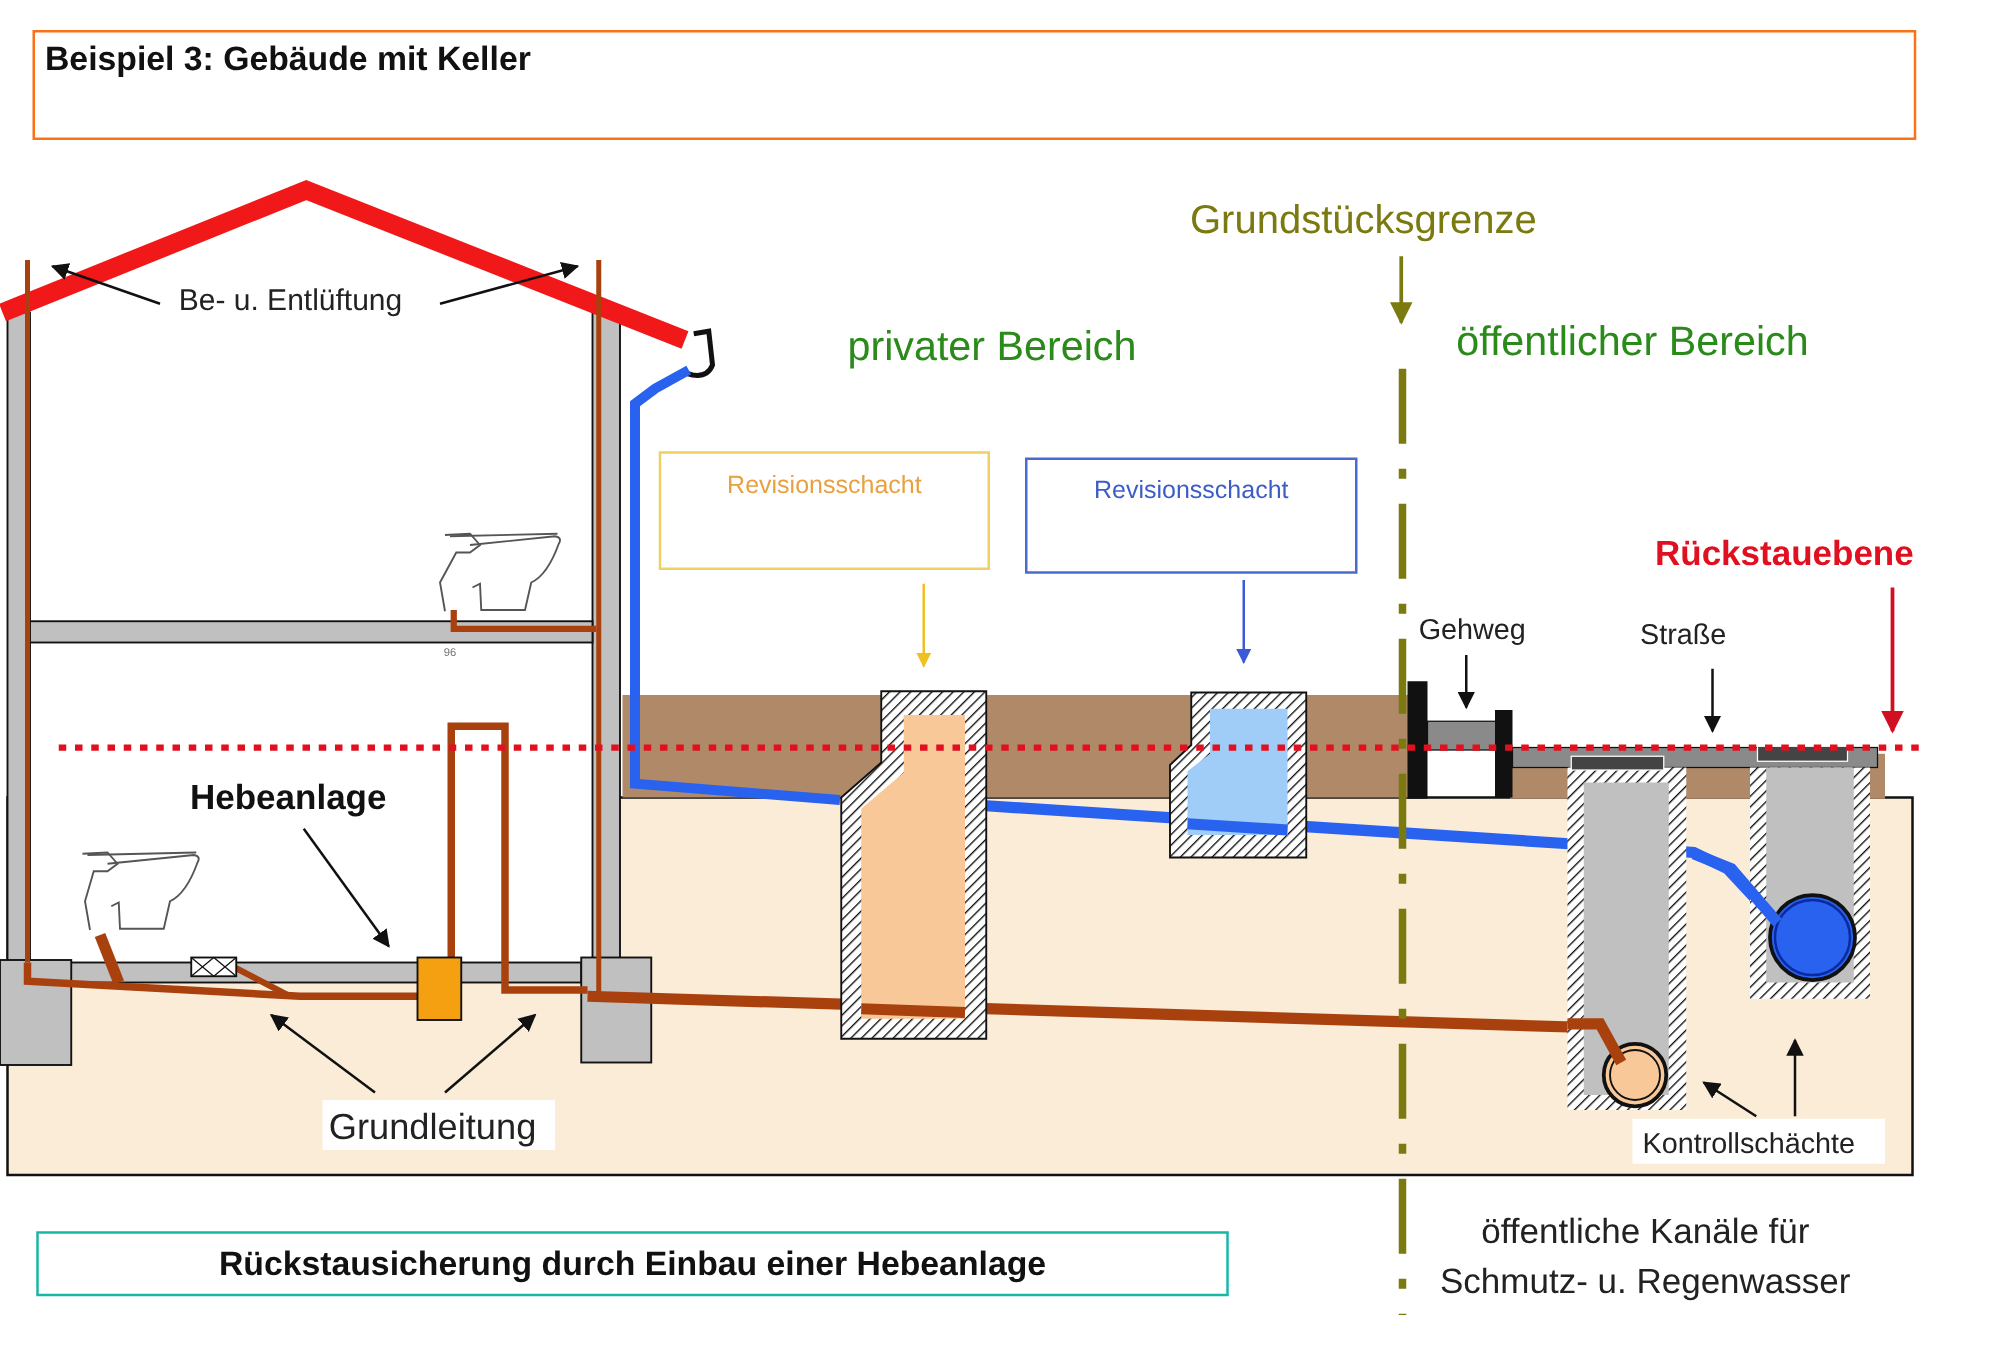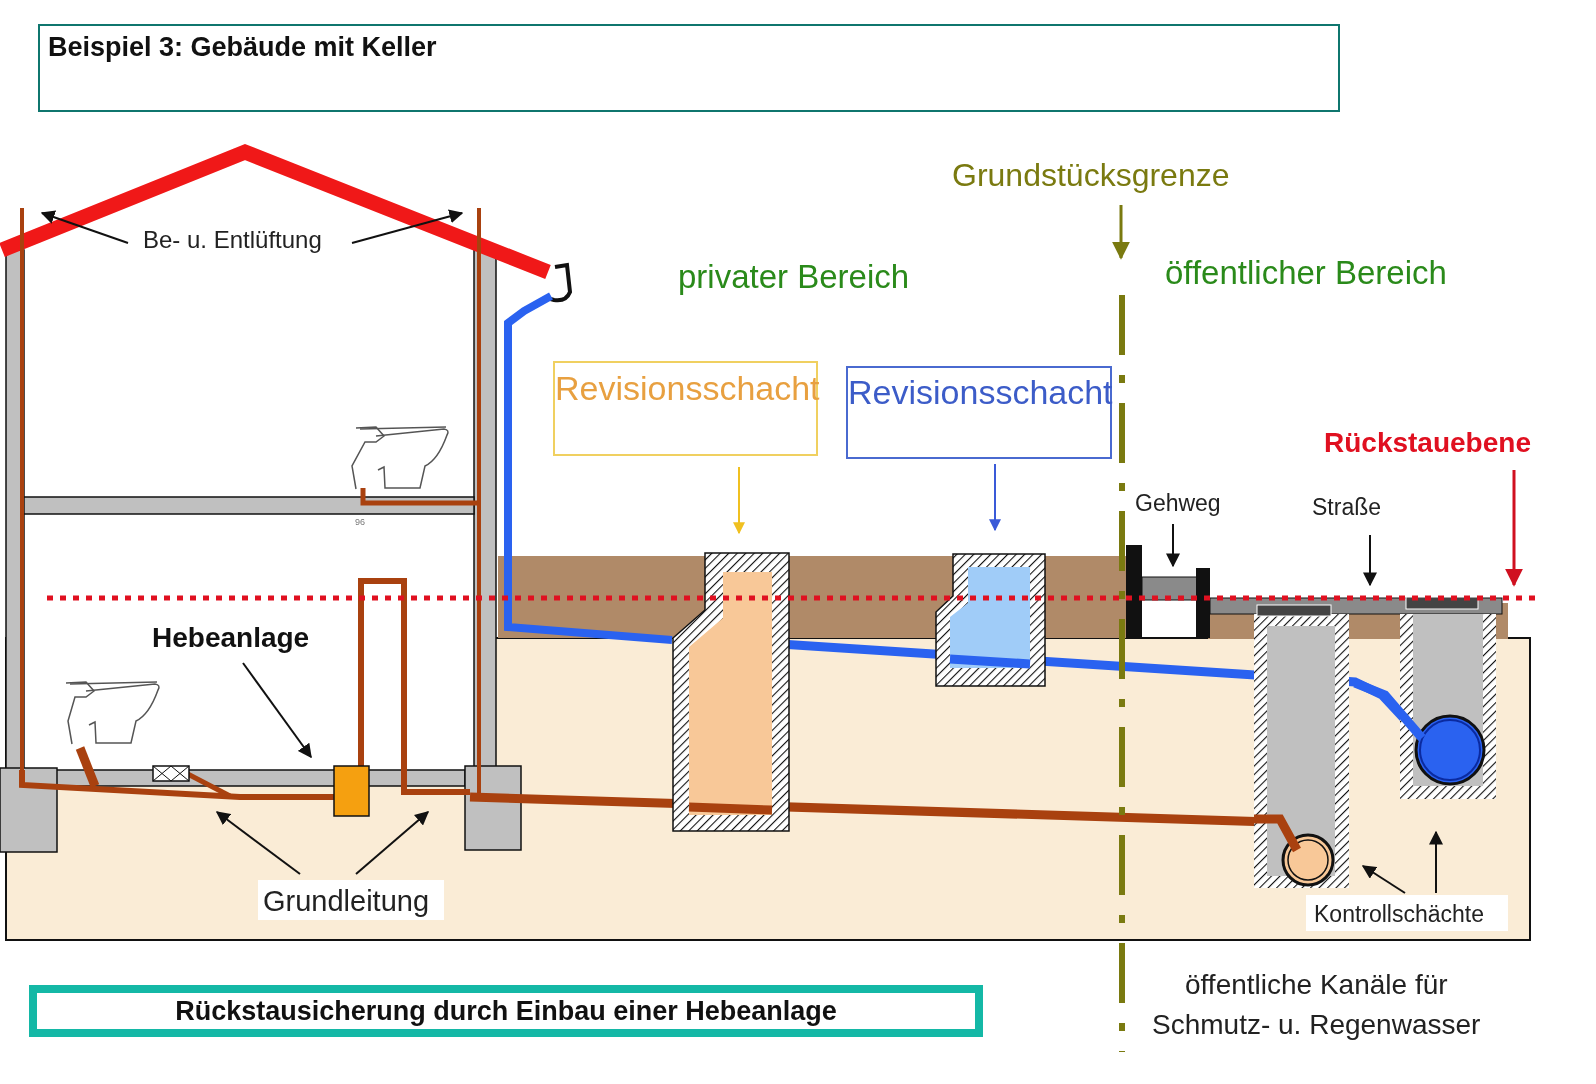--- a/index.html
+++ b/index.html
@@ -1,24 +1,24 @@
 <!DOCTYPE html>
 <html><head>
 <meta charset="utf-8">
 <style>
   html, body { margin: 0; padding: 0; background: #ffffff; }
   body { width: 1596px; height: 1084px; overflow: hidden; position: relative; font-family: "Liberation Sans", sans-serif; }
   #stage { position: absolute; left: 0; top: 0; width: 1596px; height: 1084px; }
   .t { font-family: "Liberation Sans", sans-serif; }
-  .title-box { position: absolute; left: 38px; top: 24px; width: 1302px; height: 88px; border: 2px solid #0f766e; box-sizing: border-box; background: #fff; }
+  .title-box { position: absolute; left: 26px; top: 24px; width: 1507px; height: 88px; border: 2px solid #f97316; box-sizing: border-box; background: #fff; }
   .title-l1 { position: absolute; left: 8px; top: 6px; font-size: 27px; font-weight: bold; color: #111; }
   .title-l2 { position: absolute; left: 174px; top: 46px; font-size: 27px; font-weight: bold; color: #111; }
-  .footer-box { position: absolute; left: 29px; top: 985px; width: 954px; height: 52px; border: 8px solid #14b8a6; box-sizing: border-box; background: #fff; display: flex; align-items: center; justify-content: center; }
+  .footer-box { position: absolute; left: 29px; top: 985px; width: 954px; height: 52px; border: 2px solid #14b8a6; box-sizing: border-box; background: #fff; display: flex; align-items: center; justify-content: center; }
   .footer-text { font-size: 27px; font-weight: bold; color: #111; }
-  .label-box { position: absolute; background: #fff; box-sizing: border-box; text-align: center; font-size: 34px; line-height: 38px; margin-left: 26px; }
+  .label-box { position: absolute; background: #fff; box-sizing: border-box; text-align: center; font-size: 20px; line-height: 38px; }
   .rev-sw { left: 527px; top: 361px; width: 265px; height: 95px; border: 2px solid #f0d060; color: #e8a040; padding-top: 6px; }
   .rev-rw { left: 820px; top: 366px; width: 266px; height: 93px; border: 2px solid #4a6ad0; color: #3c5cc8; padding-top: 5px; }
   .abs { position: absolute; white-space: nowrap; }
 </style>
 </head>
 <body>
 
 <svg id="stage" viewBox="0 0 1596 1084" xmlns="http://www.w3.org/2000/svg">
   <defs>
     <pattern id="hatch" width="6" height="6" patternUnits="userSpaceOnUse" patternTransform="rotate(45)">

